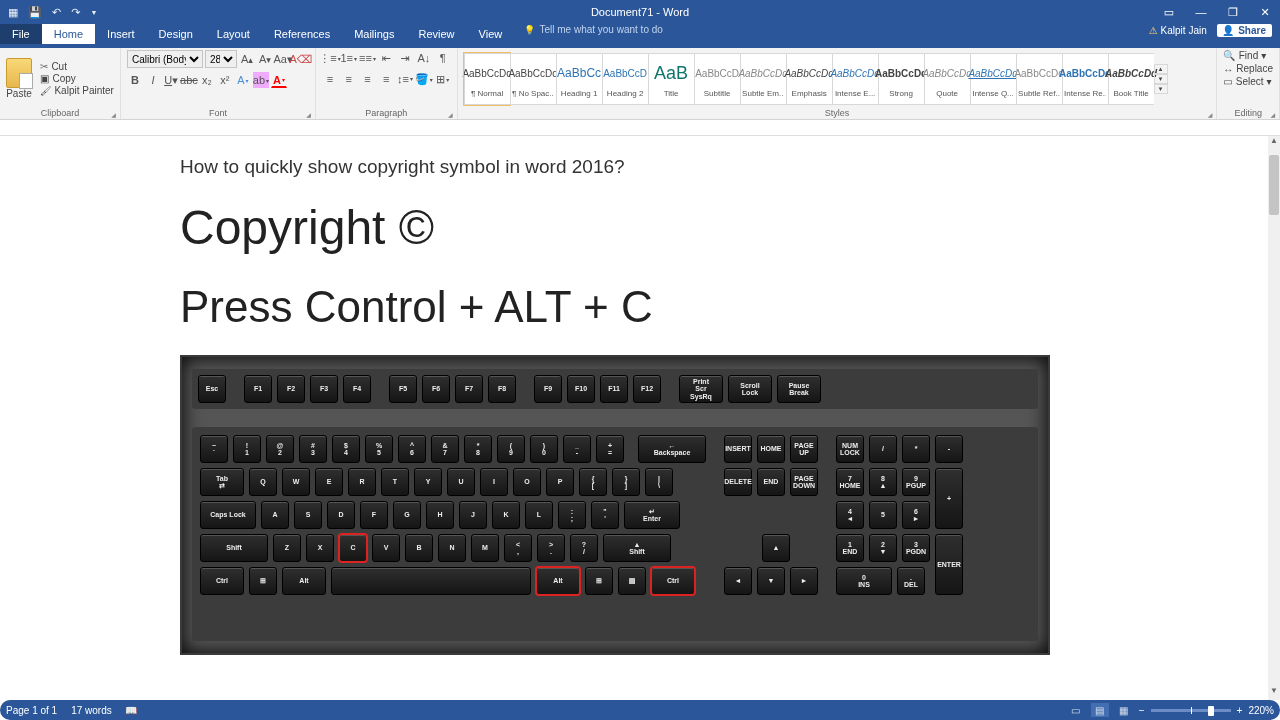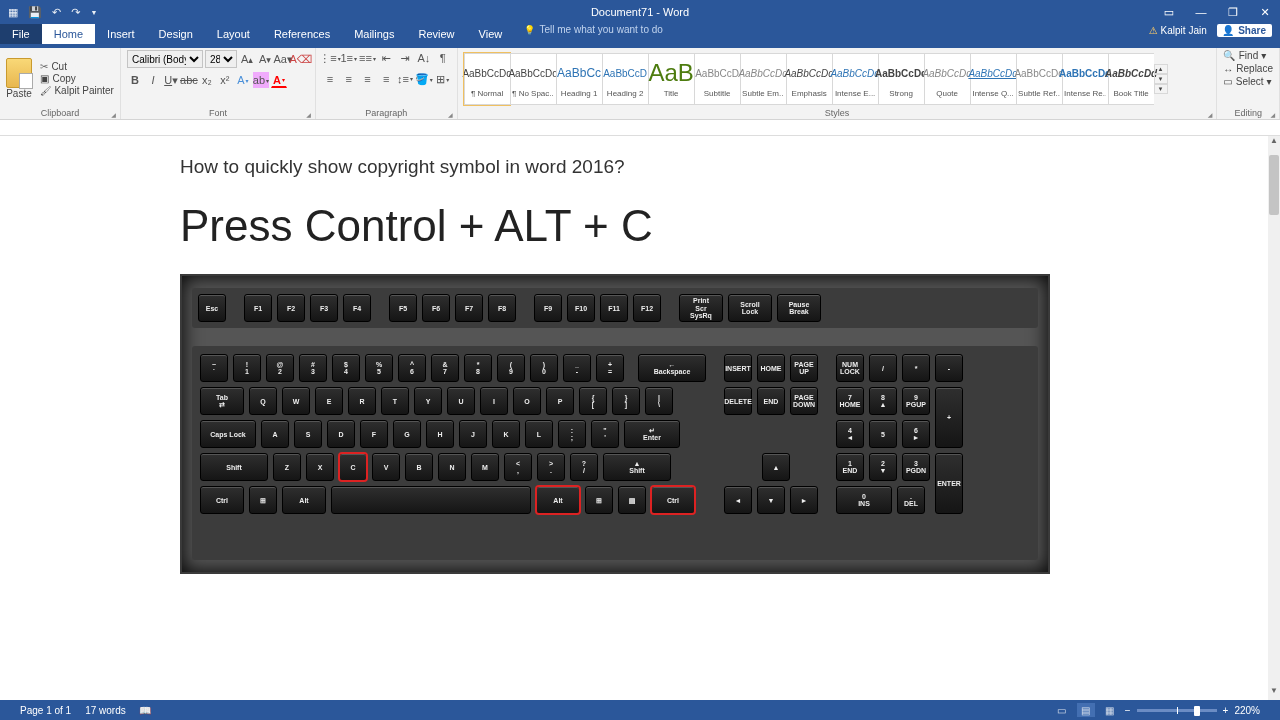--- a/index.html
+++ b/index.html
@@ -67,21 +67,21 @@
 .funcsection { background: #3c3c3c; padding: 6px; border-radius: 3px; display: flex; gap: 18px; margin-bottom: 10px; }
 .funcsection .fgrp { display: flex; gap: 5px; }
 .mainsection { background: #3c3c3c; padding: 8px; border-radius: 3px; display: flex; gap: 18px; flex: 1; }
 .mainblock { display: flex; flex-direction: column; gap: 5px; }
 .navblock { display: flex; flex-direction: column; gap: 5px; }
 .numblock { display: flex; flex-direction: column; gap: 5px; }
 .vscroll { position: absolute; right: 0; top: 0; bottom: 0; width: 12px; background: #f0f0f0; display: flex; flex-direction: column; }
 .vscroll .arrow { height: 14px; text-align: center; font-size: 8px; color: #666; cursor: pointer; }
 .vscroll .track { flex: 1; position: relative; }
 .vscroll .thumb { position: absolute; left: 1px; right: 1px; top: 5px; height: 60px; background: #c4c4c4; border-radius: 2px; cursor: pointer; }
-.statusbar { height: 20px; background: #2b579a; color: #fff; display: flex; align-items: center; font-size: 10px; padding: 0 20px; justify-content: space-between; }
+.statusbar { height: 20px; background: #2b579a; color: #fff; display: flex; align-items: center; font-size: 10px; padding: 0 6px; justify-content: space-between; border-radius: 10px; }
 .statusbar .left { display: flex; gap: 14px; }
 .statusbar .right { display: flex; gap: 6px; align-items: center; }
 .statusbar .viewbtn { width: 18px; height: 14px; display: flex; align-items: center; justify-content: center; cursor: pointer; opacity: .8; }
 .statusbar .zoom-slider { width: 80px; height: 3px; background: #6b8cc4; position: relative; cursor: pointer; }
 .statusbar .zoom-slider .tick { position: absolute; left: 50%; top: -2px; width: 1px; height: 7px; background: #fff; }
 .statusbar .zoom-slider .handle { position: absolute; width: 6px; height: 10px; background: #fff; top: -3px; left: 72%; border-radius: 1px; }
 </style>
 </head>
 <body>
 
@@ -204,21 +204,21 @@
         </div>
         <div class="style-item">
           <div class="preview" style="color:#2e74b5;font-size:12px;">AaBbCc</div>
           <div class="name">Heading 1</div>
         </div>
         <div class="style-item">
           <div class="preview" style="color:#2e74b5;">AaBbCcD</div>
           <div class="name">Heading 2</div>
         </div>
         <div class="style-item">
-          <div class="preview" style="color:#4d7c0f;font-size:24px;">AaB</div>
+          <div class="preview" style="color:#0f766e;font-size:18px;">AaB</div>
           <div class="name">Title</div>
         </div>
         <div class="style-item">
           <div class="preview" style="color:#888;">AaBbCcD</div>
           <div class="name">Subtitle</div>
         </div>
         <div class="style-item">
           <div class="preview" style="color:#888;font-style:italic;">AaBbCcDd</div>
           <div class="name">Subtle Em...</div>
         </div>
@@ -271,20 +271,21 @@
     </div>
     <div class="label">Editing</div>
   </div>
 </div>
 
 <div class="ruler"></div>
 
 <div class="doc-area">
   <div class="page">
     <div class="line1">How to quickly show copyright symbol in word 2016?</div>
+    <div class="line2">Copyright ©</div>
     <div class="line3">Press Control + ALT + C</div>
     <div class="keyboard-img" id="kbd">
         <div class="funcsection">
           <div class="fgrp">
             <div class="key ">
               <span>Esc</span>
             </div>
           </div>
           <div class="fgrp">
             <div class="key ">

